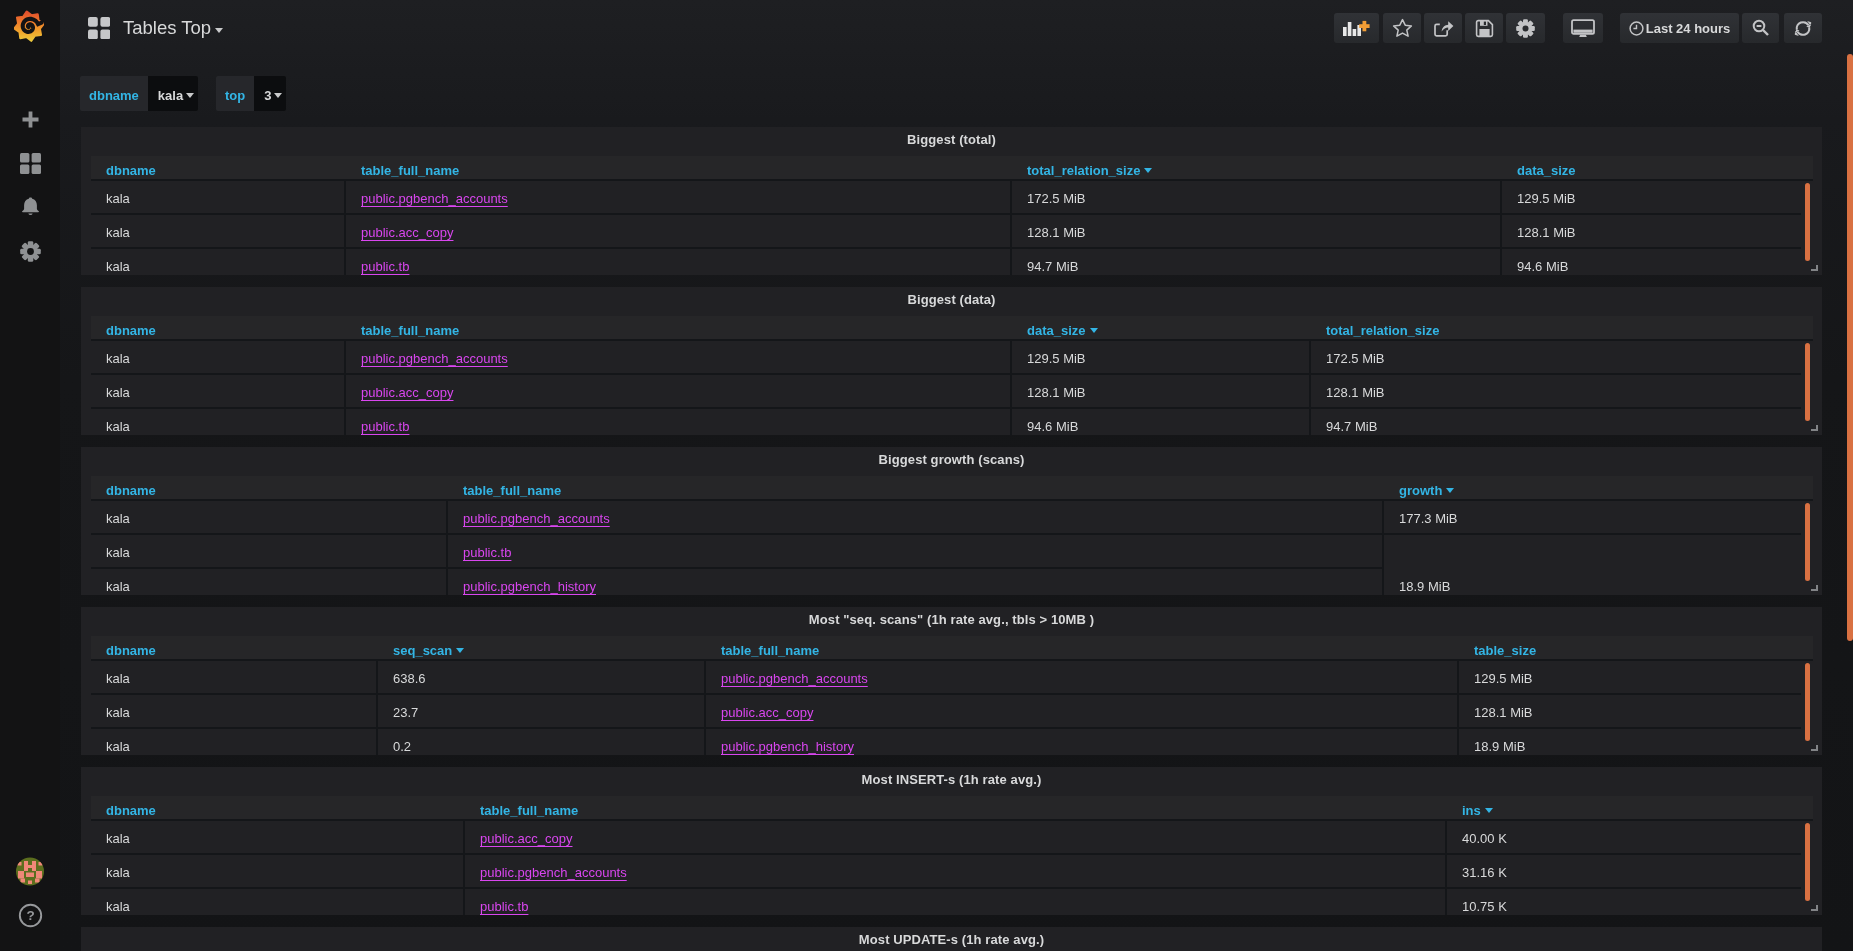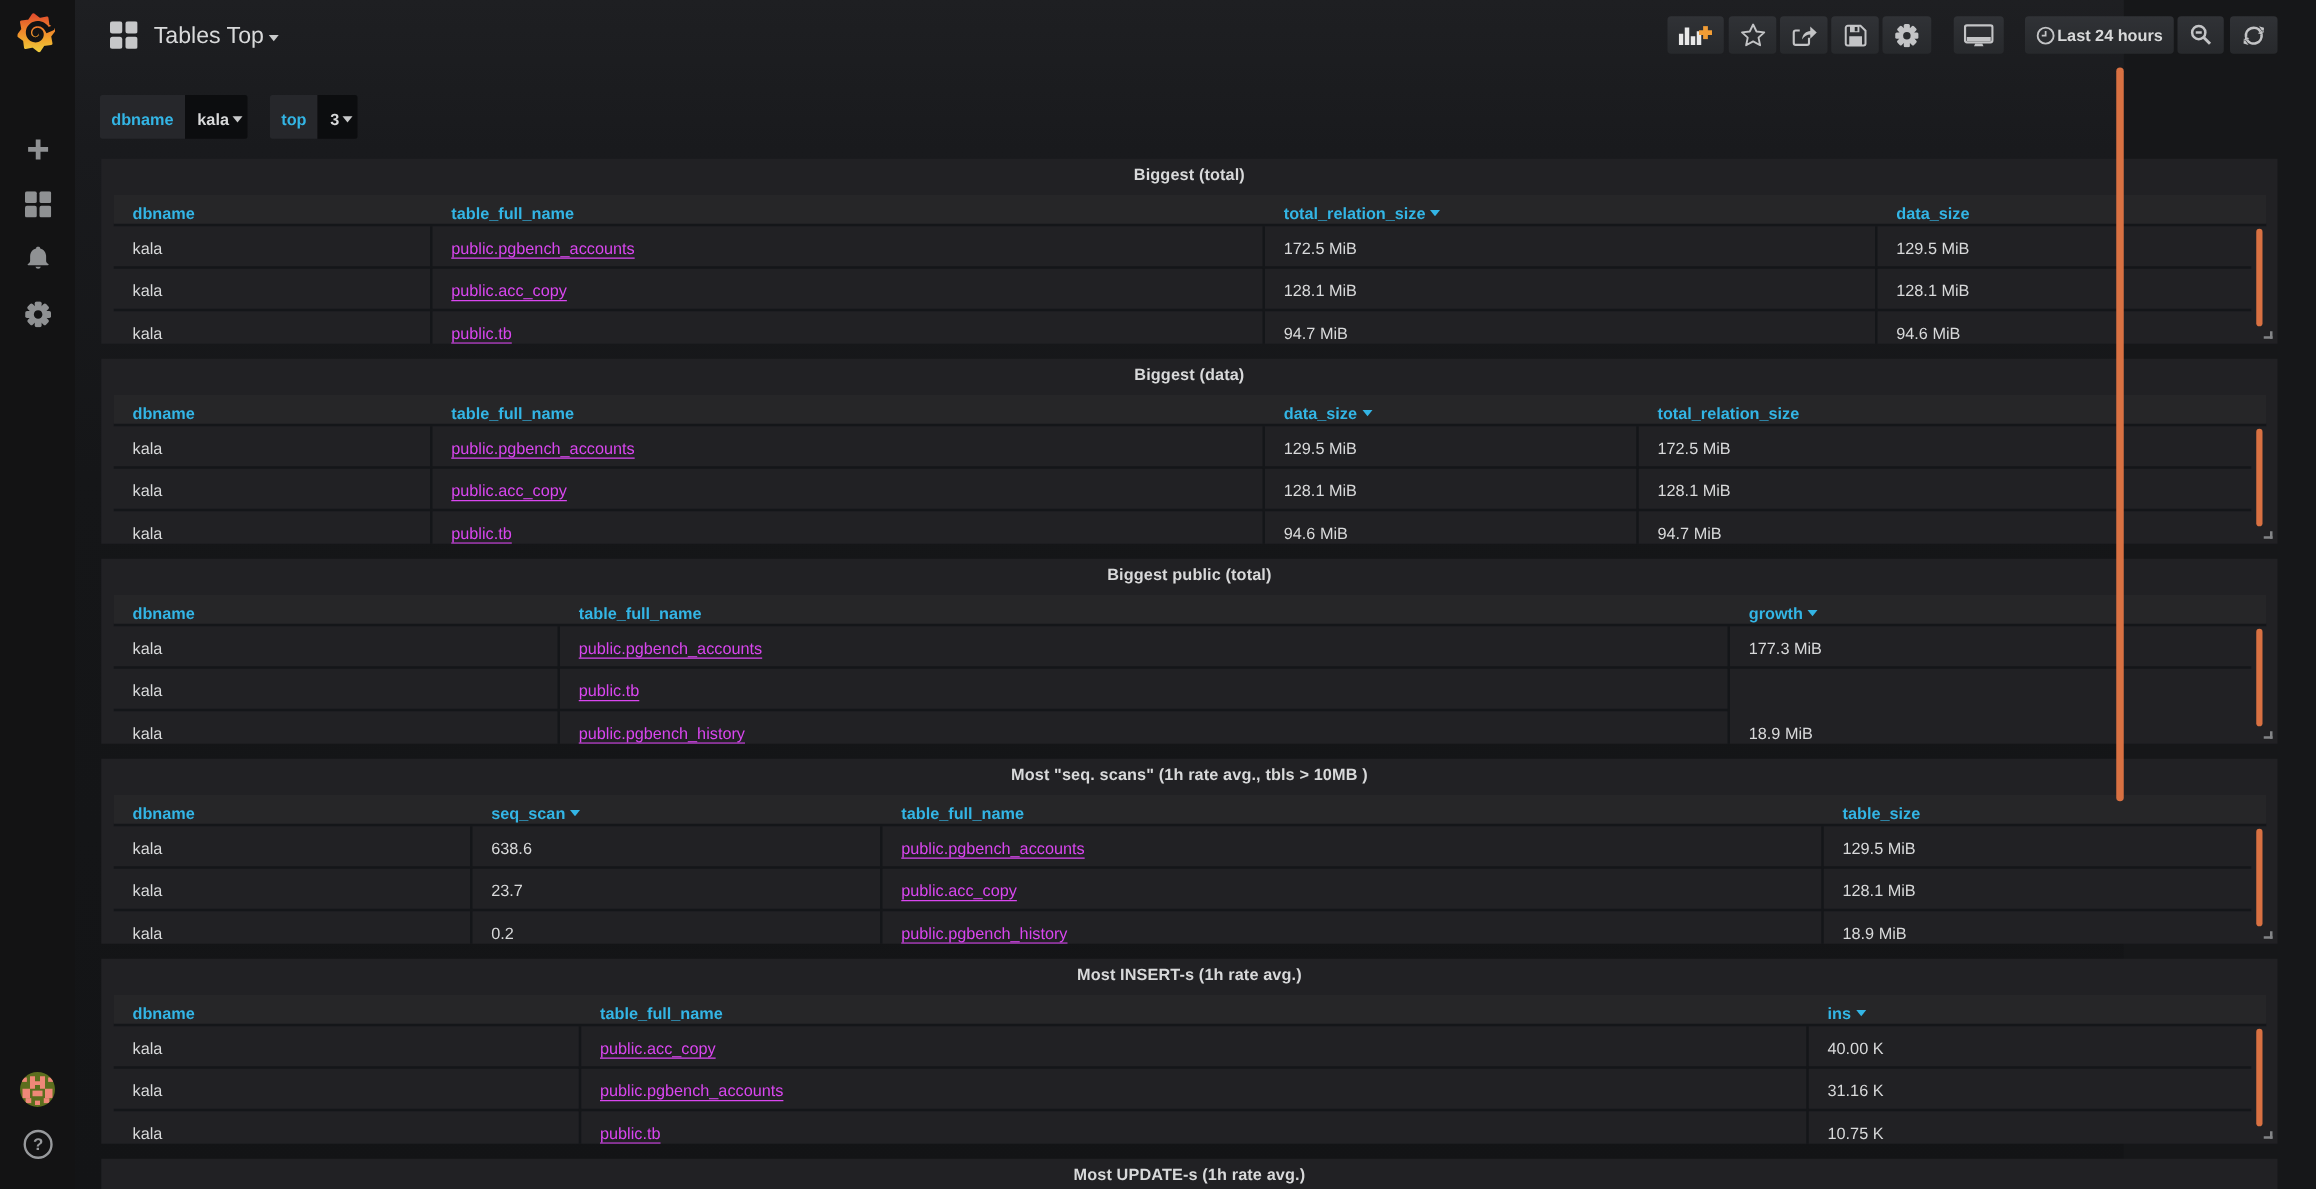--- a/index.html
+++ b/index.html
@@ -1,16 +1,16 @@
 <!DOCTYPE html>
 <html><head><meta charset="utf-8"><title>Tables Top - Grafana</title>
 <style>
 * { margin:0; padding:0; box-sizing:border-box; }
 html,body { width:1853px; height:951px; overflow:hidden; font-family:"Liberation Sans",sans-serif; background:#161719; }
-.page { position:absolute; left:0; top:0; width:1699px; height:951px;
+.page { position:absolute; left:0; top:0; width:1853px; height:951px;
   background:linear-gradient(180deg,#1e1f22 0px,#191a1d 120px,#151618 380px,#131416 951px); }
 .sidebar { position:absolute; left:0; top:0; width:60px; height:951px; background:#131314; z-index:50; }
 .logo { position:absolute; left:14px; top:10px; }
 .sbicon { position:absolute; left:0; width:60px; text-align:center; }
 .panel { position:absolute; left:81px; width:1741px; height:148px; background:#212124; overflow:hidden; }
 .ptitle { height:29px; line-height:26px; text-align:center; font-size:13px; font-weight:bold; color:#d8d9da; letter-spacing:0.1px; }
 .tbl { position:absolute; left:10px; top:29px; width:1722px; bottom:0; }
 .thead { display:flex; height:25px; background:#262628; border-bottom:2px solid #141619; background-clip:padding-box; }
 .th { font-size:13px; font-weight:bold; color:#33b5e5; padding-left:15px; padding-top:3px; line-height:23px; white-space:nowrap; }
 .scaret { display:inline-block; margin-left:4px; vertical-align:middle; margin-top:-2px;
@@ -196,21 +196,21 @@
             <div class="td" style="width:666px"><a>public.tb</a></div>
             <div class="td" style="width:299px">94.6 MiB</div>
             <div class="td tdlast" style="width:490px">94.7 MiB</div>
           </div>
         </div>
 </div>
 <div class="pthumb"></div>
 <div class="corner"></div>
 </div>
 <div class="panel" style="top:447px">
-<div class="ptitle">Biggest public (total)</div>
+<div class="ptitle">Biggest growth (scans)</div>
 <div class="tbl">
   <div class="thead">
           <div class="th" style="width:357px">dbname</div>
           <div class="th" style="width:936px">table_full_name</div>
           <div class="th" style="width:429px">growth<span class="scaret"></span></div>
         </div>
   <div class="tbody">
           <div class="tr">
             <div class="td" style="width:357px">kala</div>
             <div class="td" style="width:936px"><a>public.pgbench_accounts</a></div>

